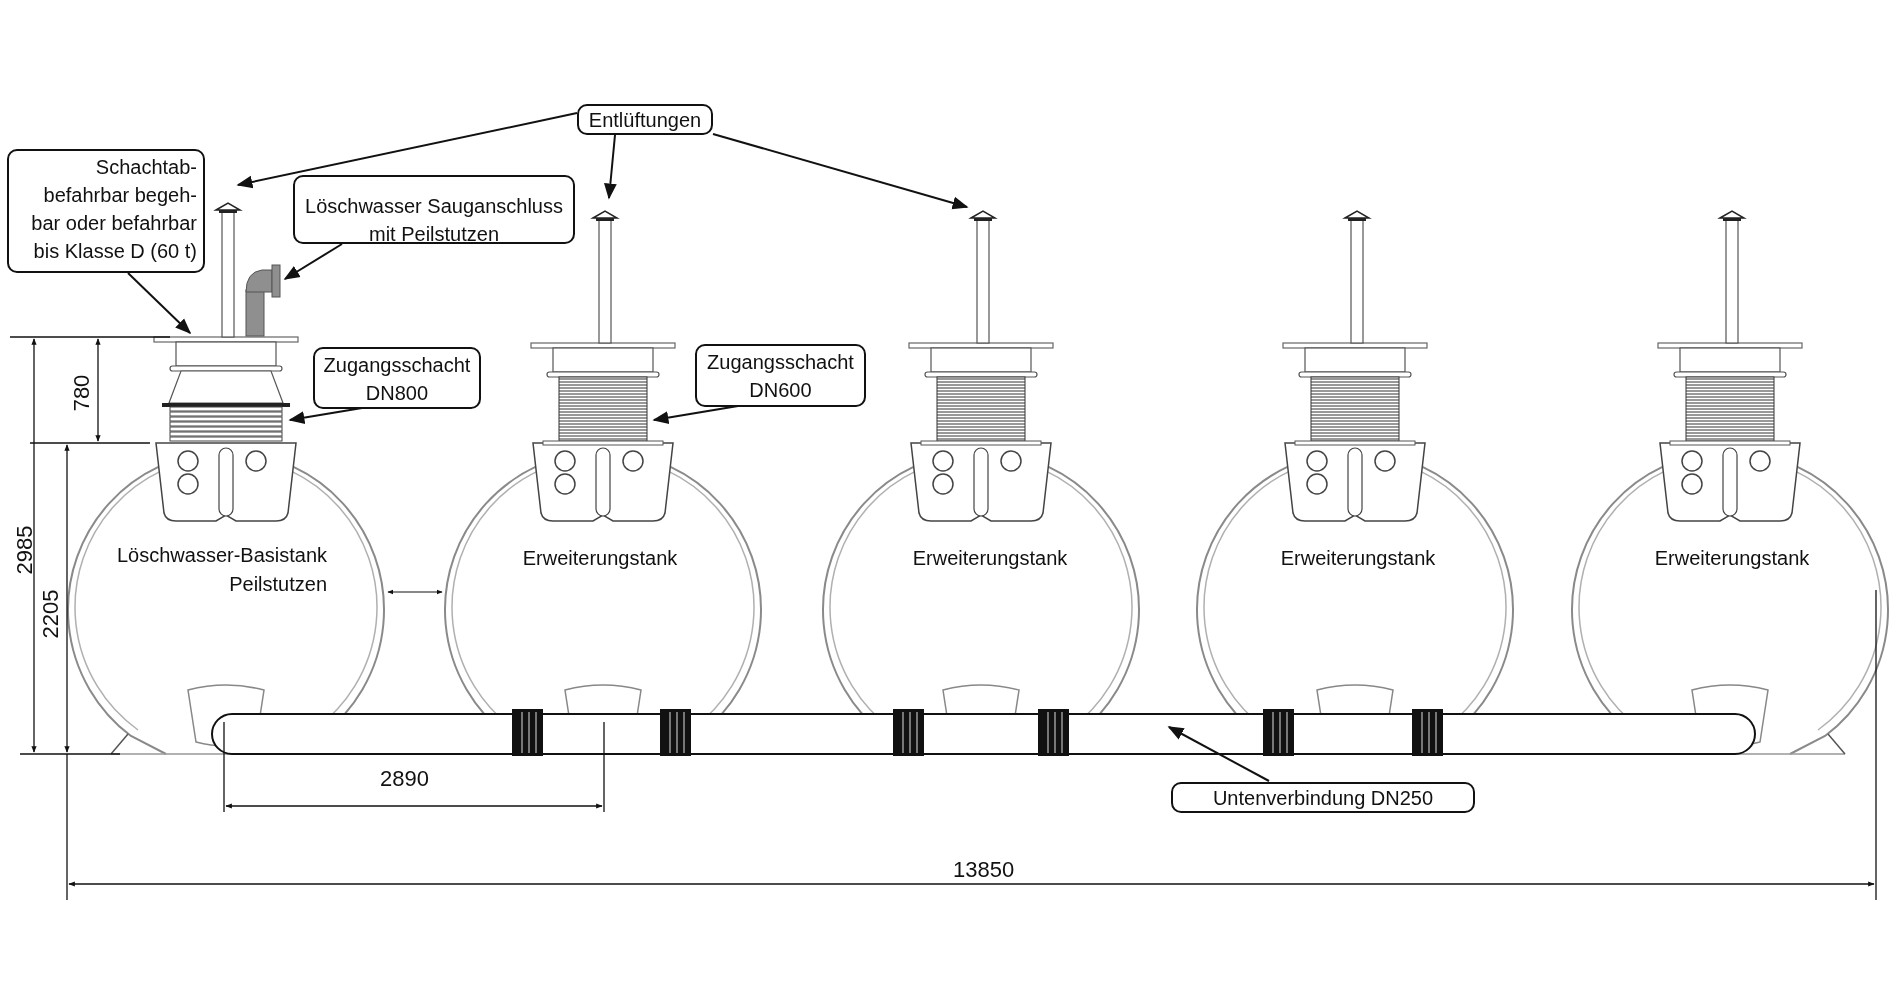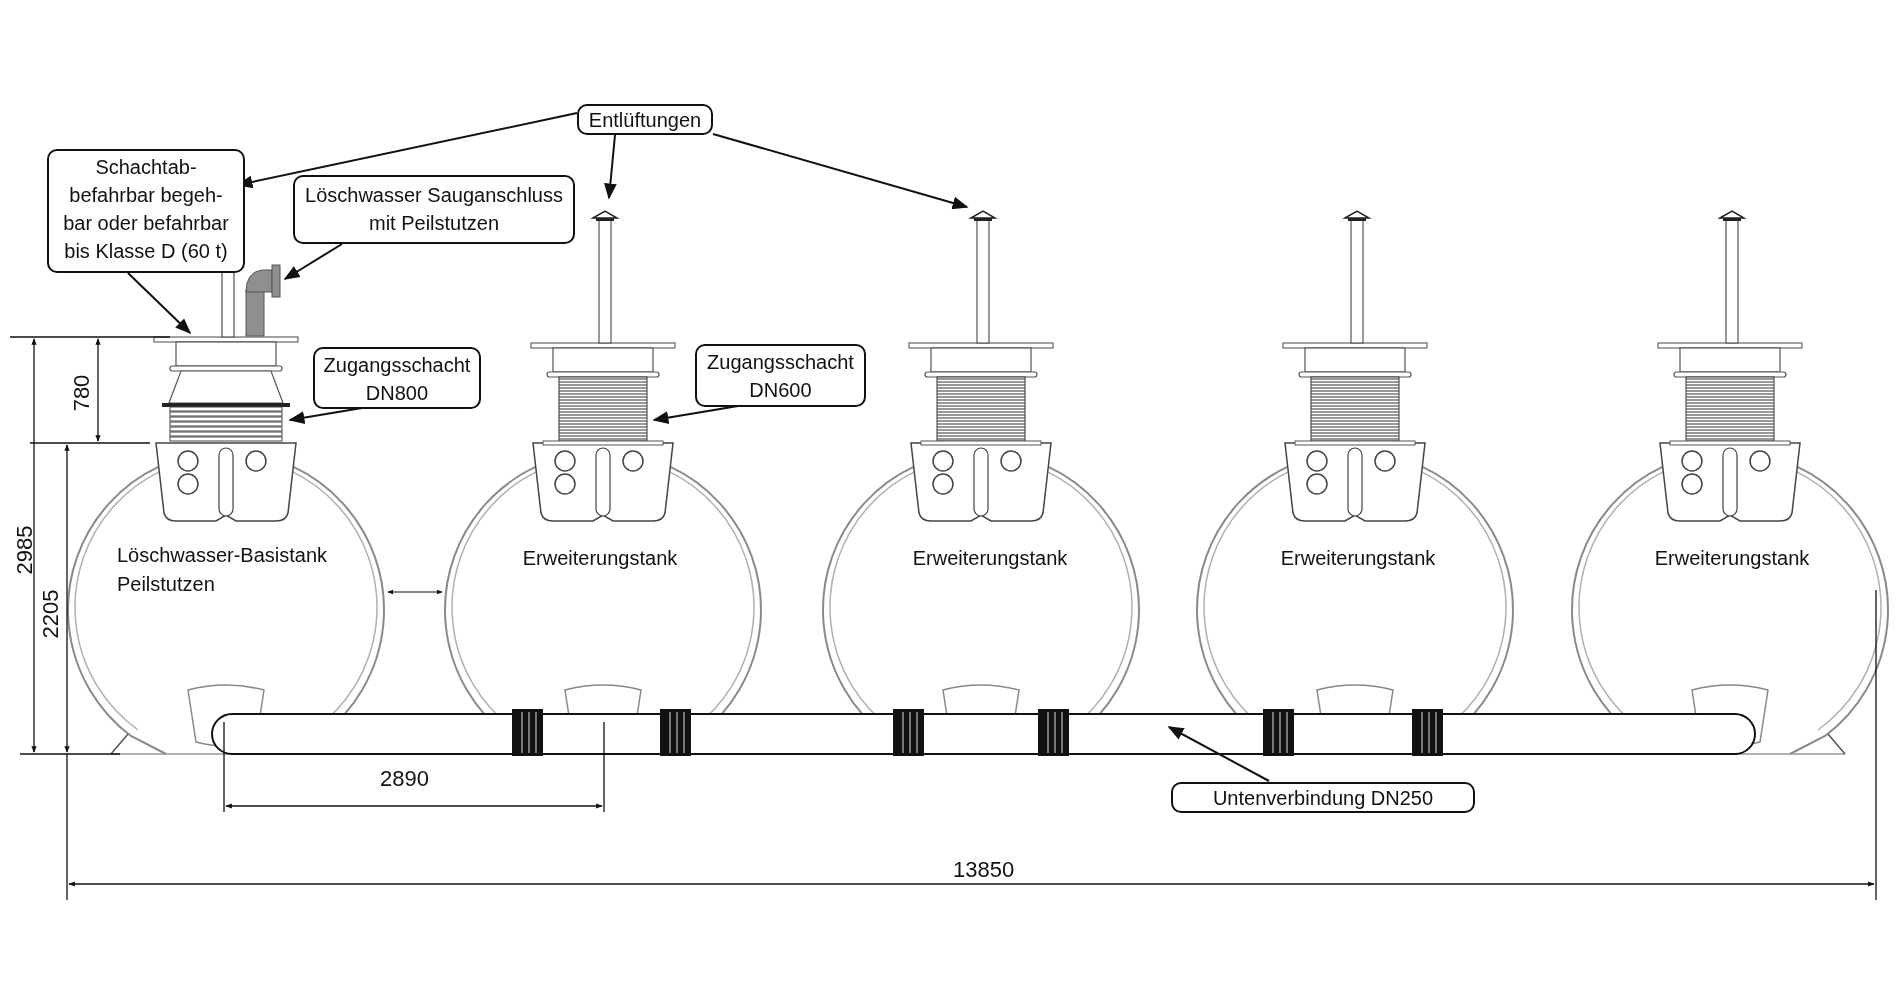--- a/index.html
+++ b/index.html
@@ -1,20 +1,20 @@
 <!DOCTYPE html>
 <html><head>
 <meta charset="utf-8">
 <style>
   html,body{margin:0;padding:0;background:#fff;}
   body{width:1900px;height:1000px;overflow:hidden;position:relative;font-family:"Liberation Sans","DejaVu Sans",sans-serif;}
   #stage{position:absolute;left:0;top:0;width:1900px;height:1000px;}
   .label{position:absolute;background:#fff;border:2px solid #111;border-radius:10px;font-size:20px;line-height:28px;color:#111;text-align:center;box-sizing:border-box;padding:2px 6px;white-space:nowrap;}
-  .label.left{text-align:center;margin-left:40px;}
-  .tank-text{position:absolute;font-size:20px;line-height:29px;color:#111;text-align:left;white-space:nowrap;transform:translateX(-50%);}
+  .label.left{text-align:right;}
+  .tank-text{position:absolute;font-size:20px;line-height:29px;color:#111;text-align:right;white-space:nowrap;transform:translateX(-50%);}
   .dim-text{position:absolute;font-size:22px;color:#111;white-space:nowrap;}
   .dim-text.vert{transform:rotate(-90deg);transform-origin:center;}
 </style>
 </head>
 <body>
 
 <div id="stage">
   <svg id="drawing" width="1900" height="1000" viewBox="0 0 1900 1000" xmlns="http://www.w3.org/2000/svg">
     <defs>
       <marker id="arr" viewBox="0 0 10 10" refX="9" refY="5" markerWidth="8" markerHeight="8" orient="auto-start-reverse">
@@ -308,21 +308,21 @@
     <span>Entlüftungen</span>
   </div>
 
   <div class="label left" style="left:7px;top:149px;width:198px;height:124px;">
     <div>Schachtab-</div>
     <div>befahrbar begeh-</div>
     <div>bar oder befahrbar</div>
     <div>bis Klasse D (60 t)</div>
   </div>
 
-  <div class="label" style="left:293px;top:175px;width:282px;height:69px;padding-top:4px;">
+  <div class="label" style="left:293px;top:175px;width:282px;height:69px;padding-top:15px;">
     <div>Löschwasser Sauganschluss</div>
     <div>mit Peilstutzen</div>
   </div>
 
   <div class="label" style="left:313px;top:347px;width:168px;height:62px;">
     <div>Zugangsschacht</div>
     <div>DN800</div>
   </div>
 
   <div class="label" style="left:695px;top:344px;width:171px;height:63px;">

